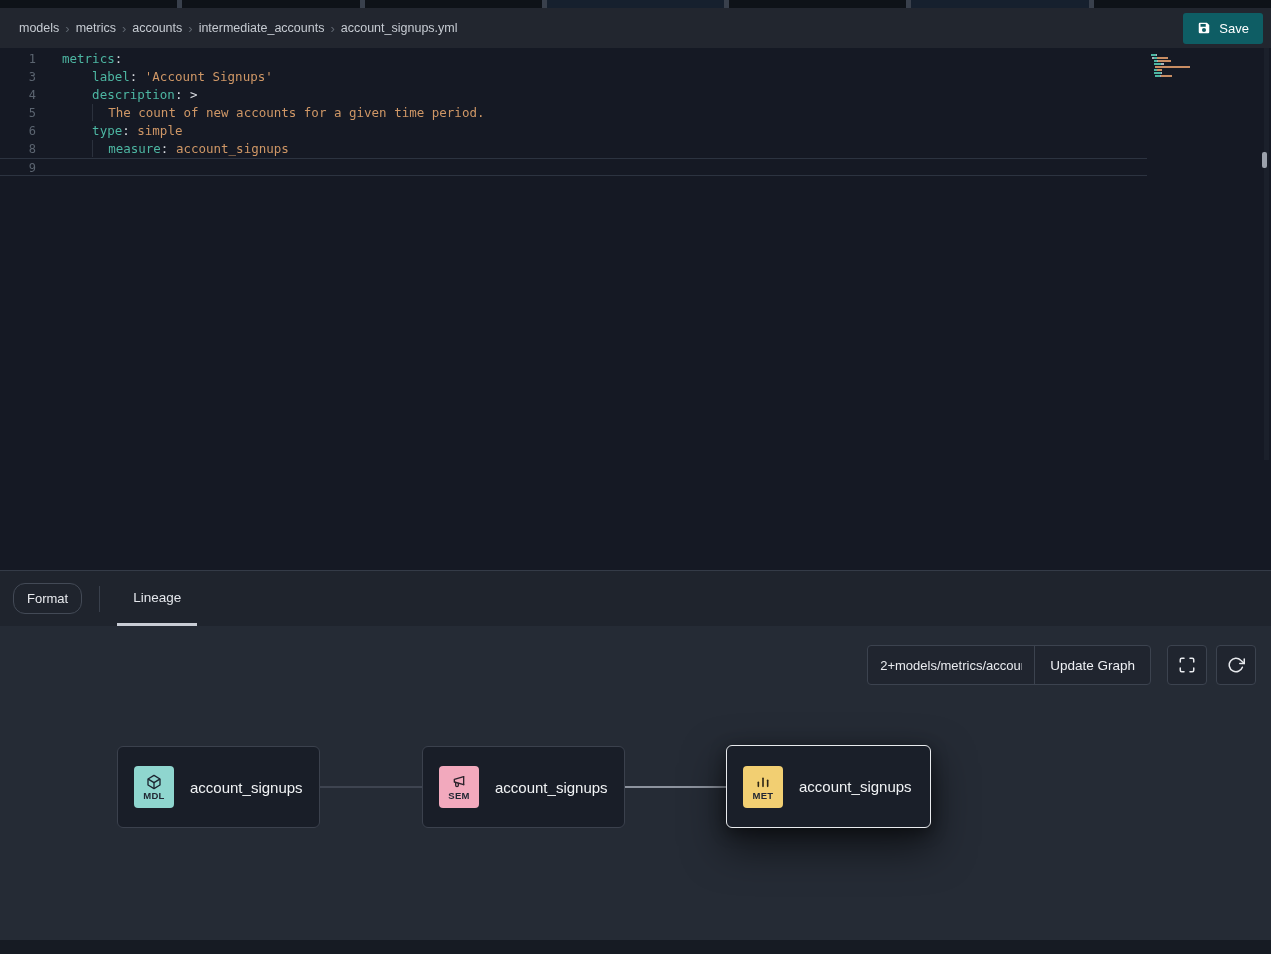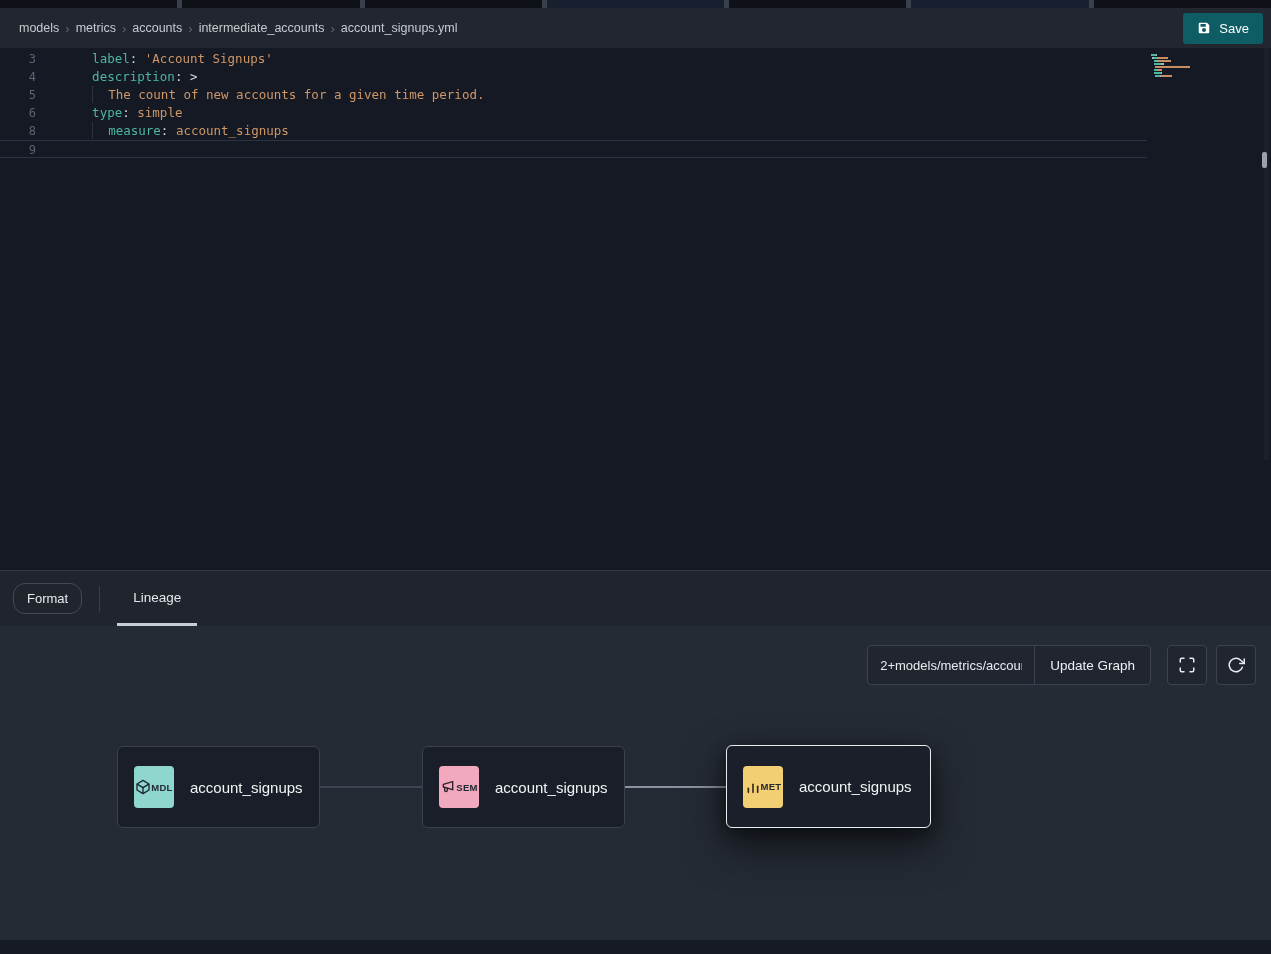--- a/index.html
+++ b/index.html
@@ -99,21 +99,21 @@
   .lnode-0 { left:117px; top:120px; }
   .lnode-1 { left:422px; top:120px; }
   .lnode-2 { left:726px; top:119px; width:205px; height:83px; }
   .lnode.selected {
     border-color:#e9ebee;
     box-shadow:0 18px 40px 2px rgba(0,0,0,.55), 0 4px 16px rgba(0,0,0,.4);
     background:#1a1f29;
   }
   .badge {
     width:40px; height:42px; border-radius:4px; flex:0 0 auto;
-    display:flex; flex-direction:row; align-items:center; justify-content:center;
+    display:flex; flex-direction:column; align-items:center; justify-content:center;
   }
   .badge-icon { display:flex; align-items:center; justify-content:center; height:17px; }
   .badge svg { display:block; }
   .badge-label { font-size:9.5px; font-weight:700; color:#222834; letter-spacing:.3px; line-height:11px; }
   .lnode-label { margin-left:16px; color:#f1f3f5; font-size:15px; }
 
   .status-strip { height:15px; background:#161b23; }
 </style>
 </head>
 <body>
@@ -147,20 +147,21 @@
         <svg width="14" height="14" viewBox="0 0 24 24" fill="#ffffff">
             <path d="M17 3H5a2 2 0 0 0-2 2v14a2 2 0 0 0 2 2h14a2 2 0 0 0 2-2V7l-4-4zM12 19a3.5 3.5 0 1 1 0-7 3.5 3.5 0 0 1 0 7zm3-9H6V5h9v5z"></path>
           </svg>
       </span>
       <span>Save</span>
     </button>
   </div>
 
   <div class="editor">
     <div class="code-area">
+        <div class="code-row"><span class="ln">1</span><span class="code"><span class="tk-key">metrics</span><span class="tk-pn">:</span></span></div>
         <div class="code-row"><span class="ln">3</span><span class="code"><span class="tk-ws">    </span><span class="tk-key">label</span><span class="tk-pn">:</span><span class="tk-str"> 'Account Signups'</span></span></div>
         <div class="code-row"><span class="ln">4</span><span class="code"><span class="tk-ws">    </span><span class="tk-key">description</span><span class="tk-pn">:</span><span class="tk-pn"> &gt;</span></span></div>
         <div class="code-row"><span class="ln">5</span><span class="code"><span class="tk-ws">    </span><span class="tk-guide"></span><span class="tk-ws">  </span><span class="tk-str">The count of new accounts for a given time period.</span></span></div>
         <div class="code-row"><span class="ln">6</span><span class="code"><span class="tk-ws">    </span><span class="tk-key">type</span><span class="tk-pn">:</span><span class="tk-str"> simple</span></span></div>
         <div class="code-row"><span class="ln">8</span><span class="code"><span class="tk-ws">    </span><span class="tk-guide"></span><span class="tk-ws">  </span><span class="tk-key">measure</span><span class="tk-pn">:</span><span class="tk-str"> account_signups</span></span></div>
         <div class="code-row boxed"><span class="ln">9</span><span class="code"></span></div>
       </div>
     <div class="minimap">
         <div class="mm-row"><span class="mm-seg" style="width: 4.9px; background: rgb(77, 182, 162);"></span><span class="mm-seg" style="width: 0.7px; background: rgb(170, 176, 184);"></span></div>
         <div class="mm-row"><span class="mm-seg" style="width: 1.4px; background: transparent;"></span><span class="mm-seg" style="width: 1.4px; background: rgb(170, 176, 184);"></span><span class="mm-seg" style="width: 2.8px; background: rgb(77, 182, 162);"></span><span class="mm-seg" style="width: 0.7px; background: rgb(170, 176, 184);"></span><span class="mm-seg" style="width: 11.2px; background: rgb(201, 141, 99);"></span></div>

